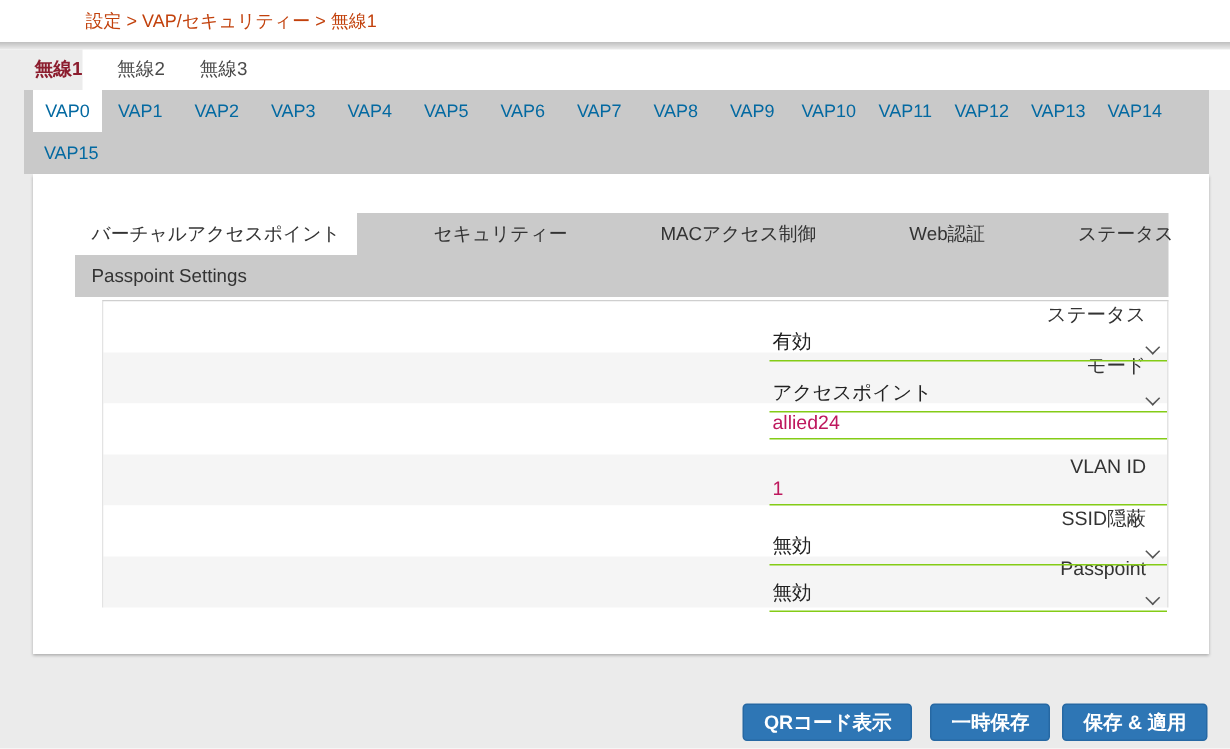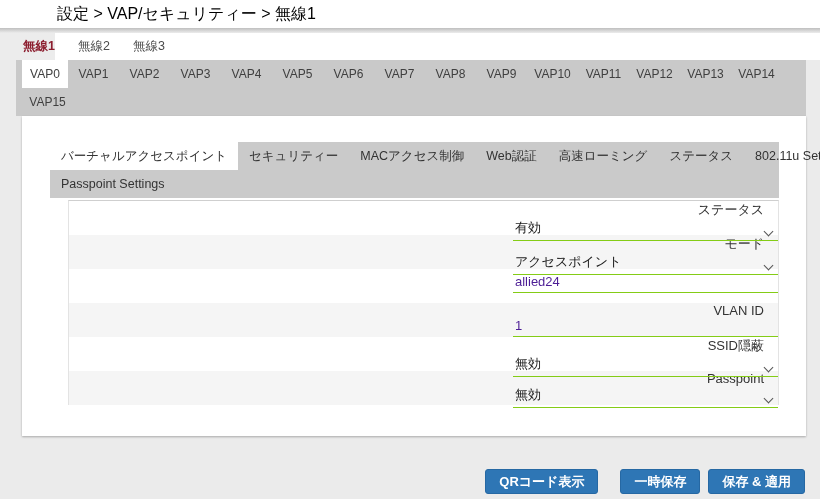--- a/index.html
+++ b/index.html
@@ -8,45 +8,45 @@
     background:#ebebeb;
     font-family:"Liberation Sans","DejaVu Sans",sans-serif;
     position:relative;
     overflow:hidden;
   }
   
   .breadcrumb-bar {
     height:28px; background:#ffffff;
     display:flex; align-items:center;
     padding-left:57px;
-    font-size:16px; color:#000000;
+    font-size:12px; color:#c2410c;
   }
   .header-divider { height:5px; background:linear-gradient(#bfbfbf,#ececec); }
   .radio-tabs { height:27px; background:#ffffff; display:flex; }
   .radio-tab {
     width:55px; text-align:right; line-height:27px;
     font-size:12.5px; color:#4a4a4a; cursor:pointer;
   }
   .radio-tab.active { background:#ececec; color:#8c1d2e; font-weight:bold; }
   
   .container { position:absolute; left:16px; top:60px; width:790px; }
   .vap-bar { background:#c9c9c9; }
   .vap-row { display:flex; height:28px; padding-left:6px; }
   .vap-tab {
     width:51px; text-align:center; line-height:28px;
-    font-size:12px; color:#404040; cursor:pointer; white-space:nowrap;
+    font-size:12px; color:#0369a1; cursor:pointer; white-space:nowrap;
   }
   .vap-tab.active { width:46px; background:#ffffff; }
   .inner-panel {
     margin-left:6px; width:784px; background:#ffffff;
     padding:26px 0 31px 0;
     box-shadow:0 1px 2px rgba(0,0,0,0.28);
   }
   .inner-tabs { margin-left:28px; width:729px; background:#cacaca; }
-  .inner-row { display:flex; height:28px; }
+  .inner-row { display:flex; height:28px;gap:40px; }
   .inner-tab {
     padding:0 11px; line-height:28px; font-size:12.5px;
     color:#333; cursor:pointer; white-space:nowrap;
   }
   .inner-tab.active { background:#ffffff; }
   
   .form-table {
     margin:2px 0 0 46px; width:711px;
     border-top:1px solid #cfcfcf;
     border-left:1px solid #e3e3e3;
@@ -59,21 +59,21 @@
     font-size:13px; color:#333;
   }
   .form-control {
     position:relative; width:265px; height:24px;
     border-bottom:1px solid #84cc16;
     display:flex; align-items:flex-end; padding:0 18px 3px 2px;
     font-size:13px; color:#222; cursor:pointer;
   }
   .form-control input {
     border:none; outline:none; background:transparent;
-    font:13px "Liberation Sans","DejaVu Sans",sans-serif; color:#4c1d95;
+    font:13px "Liberation Sans","DejaVu Sans",sans-serif; color:#be185d;
     width:100%; padding:0;
   }
   .chev {
     position:absolute; right:6px; top:9px;
     width:7px; height:7px;
     border-right:1.6px solid #555; border-bottom:1.6px solid #555;
     transform:rotate(45deg);
   }
   
   .footer-buttons {
@@ -81,21 +81,21 @@
     display:flex; align-items:center;
   }
   .btn {
     height:25px; padding:0 13px;
     background:#2e76b5; border:1px solid #2668a3; border-radius:3px;
     color:#ffffff; font-weight:bold; font-size:13px; line-height:22px;
     cursor:pointer; white-space:nowrap;
     font-family:"Liberation Sans","DejaVu Sans",sans-serif;
   }
   .btn + .btn { margin-left:8px; }
-  .btn.qr { margin-right:14px; }
+  .btn.qr { margin-right:4px; }
 </style>
 </head>
 <body>
 
 <div class="breadcrumb-bar">
   <span>設定 &gt; VAP/セキュリティー &gt; 無線1</span>
 </div>
 <div class="header-divider"></div>
 <div class="radio-tabs">
   <div class="radio-tab active">無線1</div>
@@ -129,21 +129,20 @@
   </div>
 
   <div class="inner-panel">
 
     <div class="inner-tabs">
       <div class="inner-row">
         <div class="inner-tab active">バーチャルアクセスポイント</div>
         <div class="inner-tab">セキュリティー</div>
         <div class="inner-tab">MACアクセス制御</div>
         <div class="inner-tab">Web認証</div>
-        <div class="inner-tab">高速ローミング</div>
         <div class="inner-tab">ステータス</div>
         <div class="inner-tab">802.11u Settings</div>
       </div>
       <div class="inner-row">
         <div class="inner-tab">Passpoint Settings</div>
       </div>
     </div>
 
     <div class="form-table">
 

